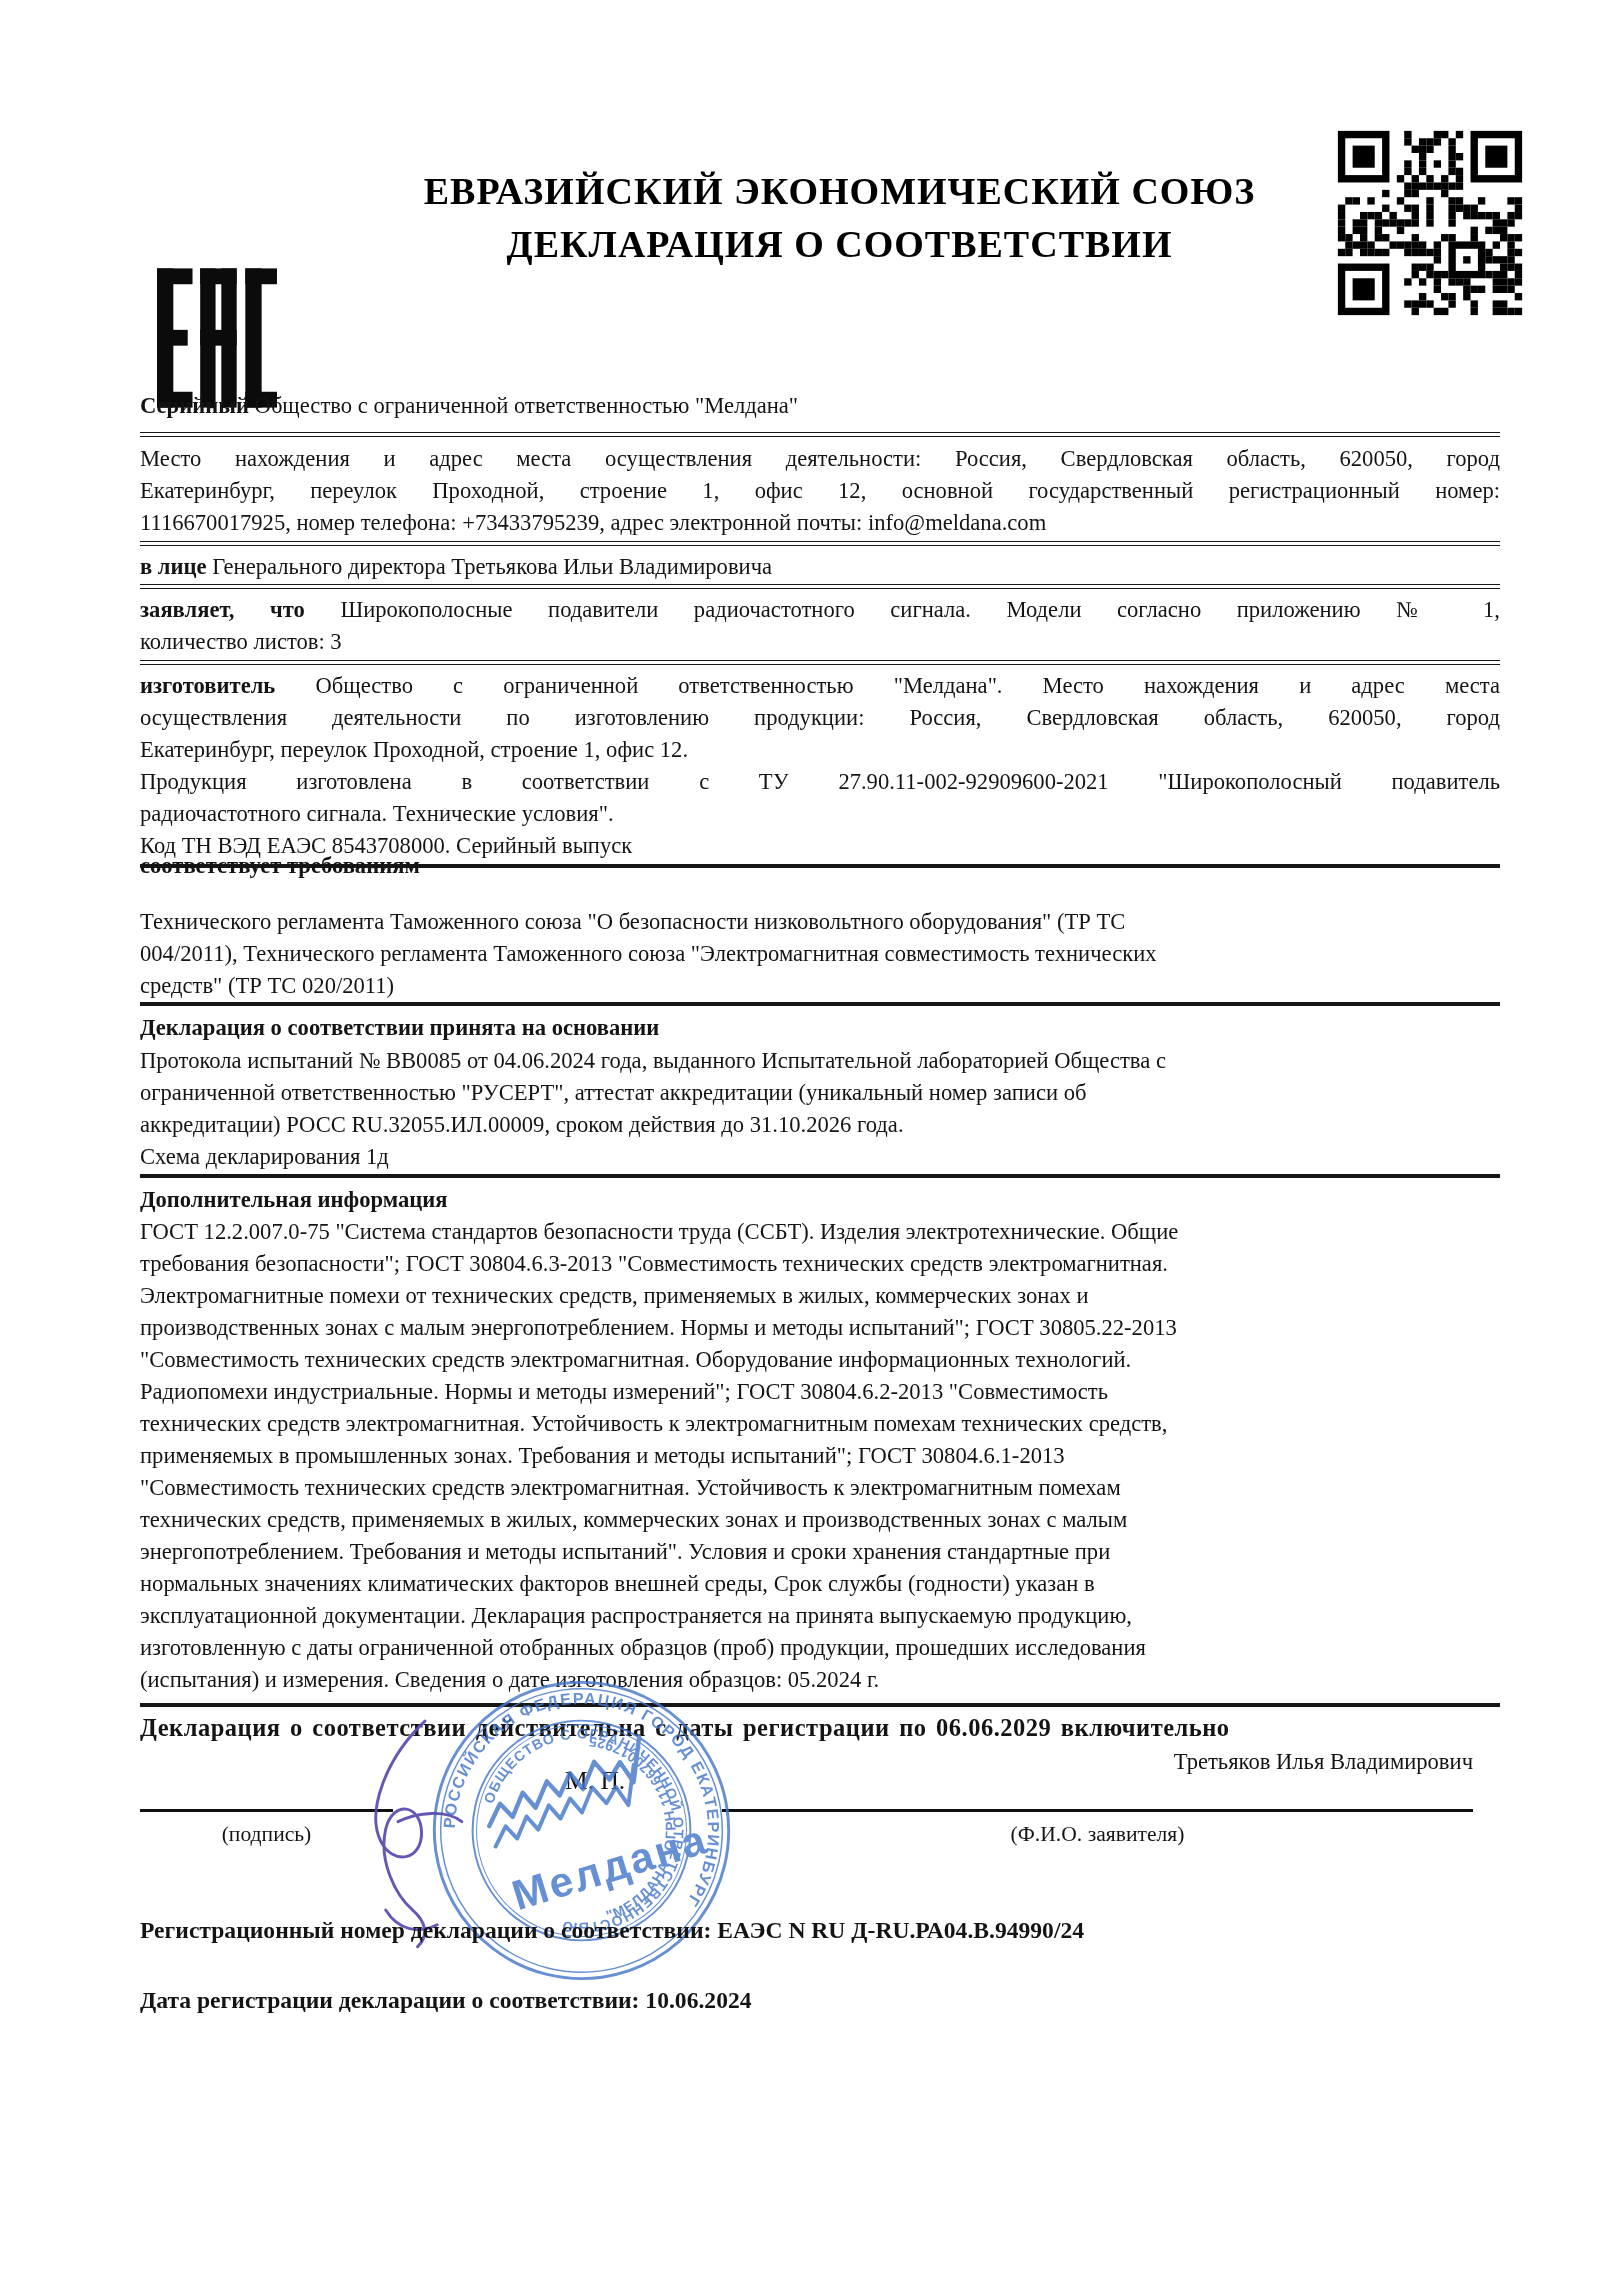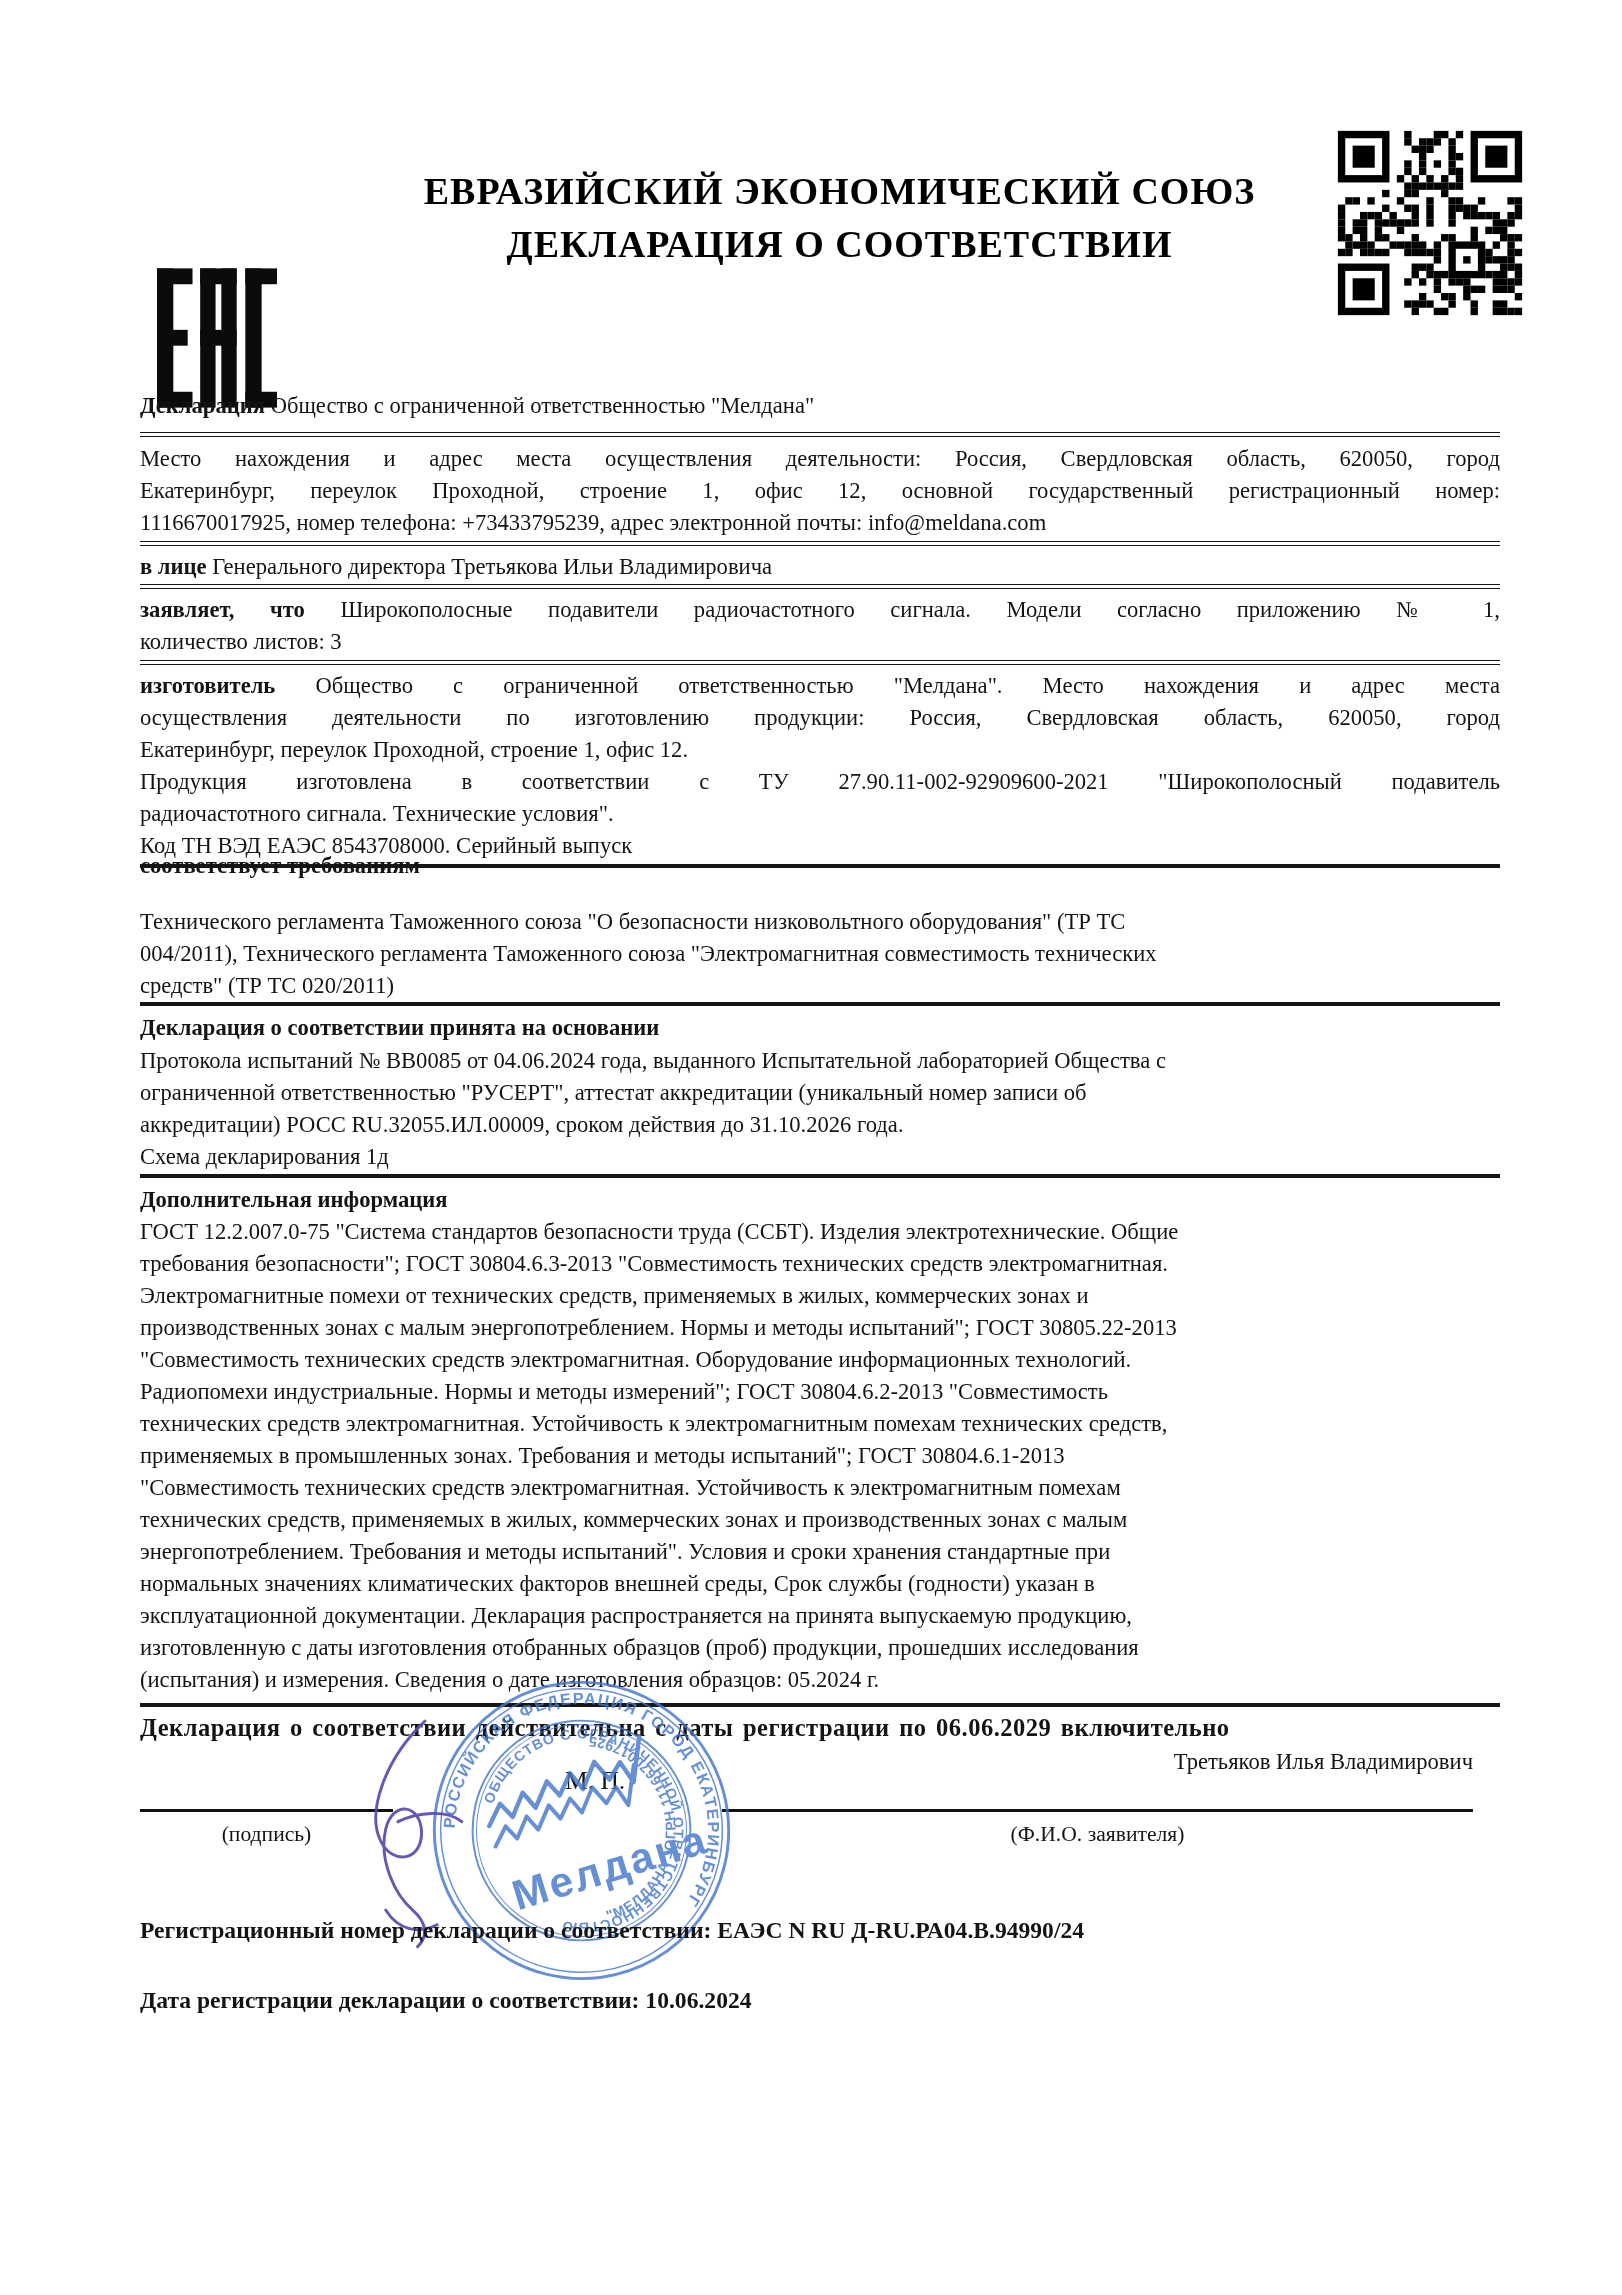--- a/index.html
+++ b/index.html
@@ -250,21 +250,21 @@
       <rect x="209" y="374" width="15" height="15" fill="#000"></rect>
       <rect x="224" y="374" width="15" height="15" fill="#000"></rect>
       <rect x="284" y="374" width="15" height="15" fill="#000"></rect>
       <rect x="329" y="374" width="15" height="15" fill="#000"></rect>
       <rect x="344" y="374" width="15" height="15" fill="#000"></rect>
       <rect x="359" y="374" width="15" height="15" fill="#000"></rect>
       <rect x="374" y="374" width="15" height="15" fill="#000"></rect>
     </svg>
 
   <div class="row line" style="top:390px;">
-    <b>Декларация</b>
+    <b>Серийный</b>
     <span>Общество с ограниченной ответственностью "Мелдана"</span>
   </div>
   <div class="row rule" style="top:432px;"></div>
 
   <div class="row" style="top:443px;">
     <div class="line j">Место нахождения и адрес места осуществления деятельности: Россия, Свердловская область, 620050, город</div>
     <div class="line j">Екатеринбург, переулок Проходной, строение 1, офис 12, основной государственный регистрационный номер:</div>
     <div class="line">1116670017925, номер телефона: +73433795239, адрес электронной почты: info@meldana.com</div>
   </div>
   <div class="row rule" style="top:541px;"></div>
@@ -322,21 +322,21 @@
     <div class="line">производственных зонах с малым энергопотреблением. Нормы и методы испытаний"; ГОСТ 30805.22-2013</div>
     <div class="line">"Совместимость технических средств электромагнитная. Оборудование информационных технологий.</div>
     <div class="line">Радиопомехи индустриальные. Нормы и методы измерений"; ГОСТ 30804.6.2-2013 "Совместимость</div>
     <div class="line">технических средств электромагнитная. Устойчивость к электромагнитным помехам технических средств,</div>
     <div class="line">применяемых в промышленных зонах. Требования и методы испытаний"; ГОСТ 30804.6.1-2013</div>
     <div class="line">"Совместимость технических средств электромагнитная. Устойчивость к электромагнитным помехам</div>
     <div class="line">технических средств, применяемых в жилых, коммерческих зонах и производственных зонах с малым</div>
     <div class="line">энергопотреблением. Требования и методы испытаний". Условия и сроки хранения стандартные при</div>
     <div class="line">нормальных значениях климатических факторов внешней среды, Срок службы (годности) указан в</div>
     <div class="line">эксплуатационной документации. Декларация распространяется на принята выпускаемую продукцию,</div>
-    <div class="line">изготовленную с даты изготовления отобранных образцов (проб) продукции, прошедших исследования</div>
+    <div class="line">изготовленную с даты ограниченной отобранных образцов (проб) продукции, прошедших исследования</div>
     <div class="line">(испытания) и измерения. Сведения о дате изготовления образцов: 05.2024 г.</div>
   </div>
   <div class="row rule-bold" style="top:1703px;"></div>
 
   <div class="row bigline" style="top:1714px;">Декларация о соответствии действительна с даты регистрации по 06.06.2029 включительно</div>
 
   <div class="abs line" style="left:565px;top:1765px;font-size:25.5px;">М. П.</div>
   <div class="abs line center" style="left:722px;top:1746px;width:751px;">Третьяков Илья Владимирович</div>
   <div class="abs sigline" style="left:140px;top:1809px;width:253px;"></div>
   <div class="abs sigline" style="left:722px;top:1809px;width:751px;"></div>

